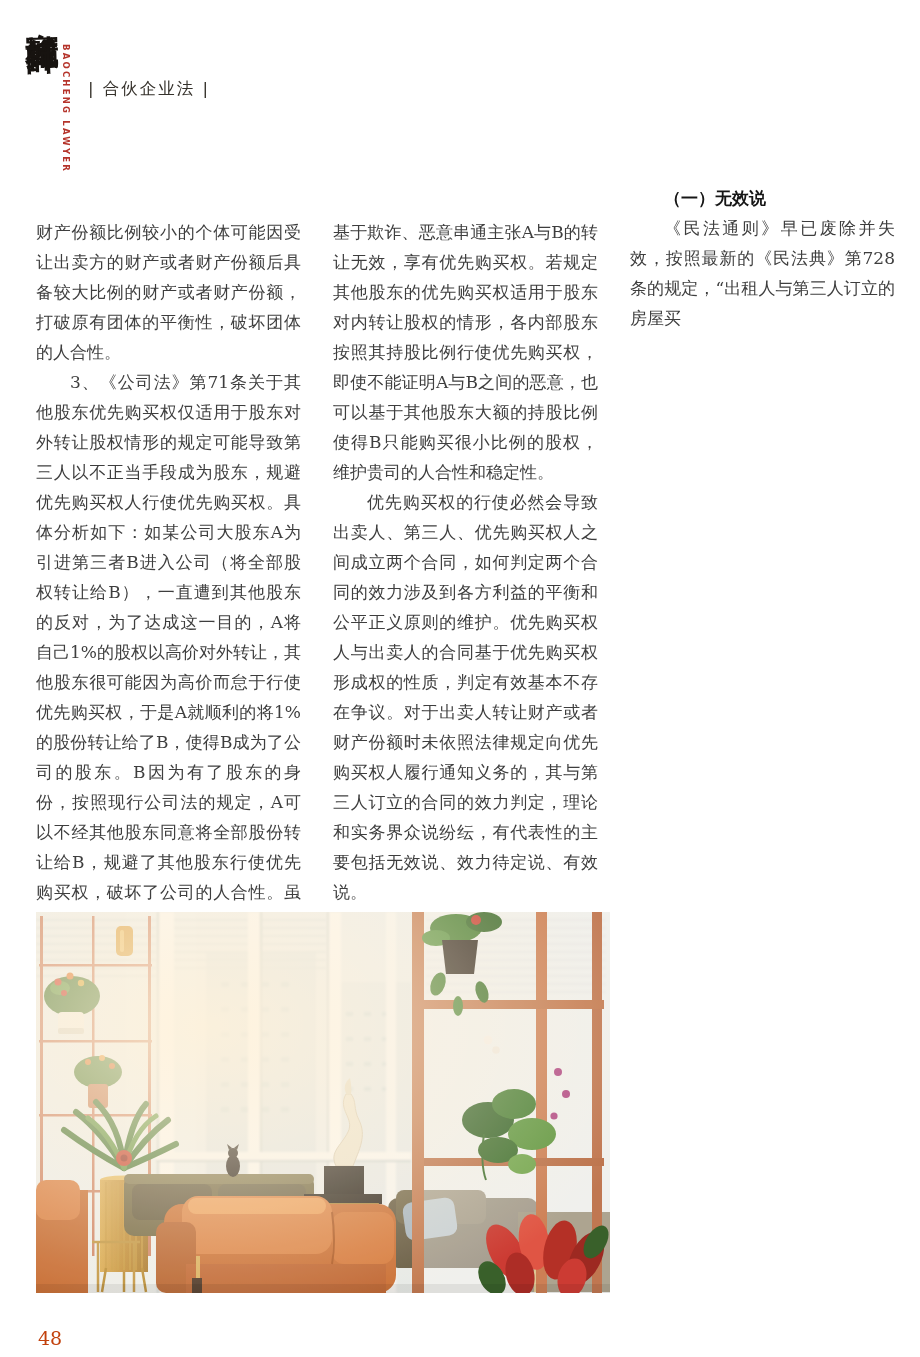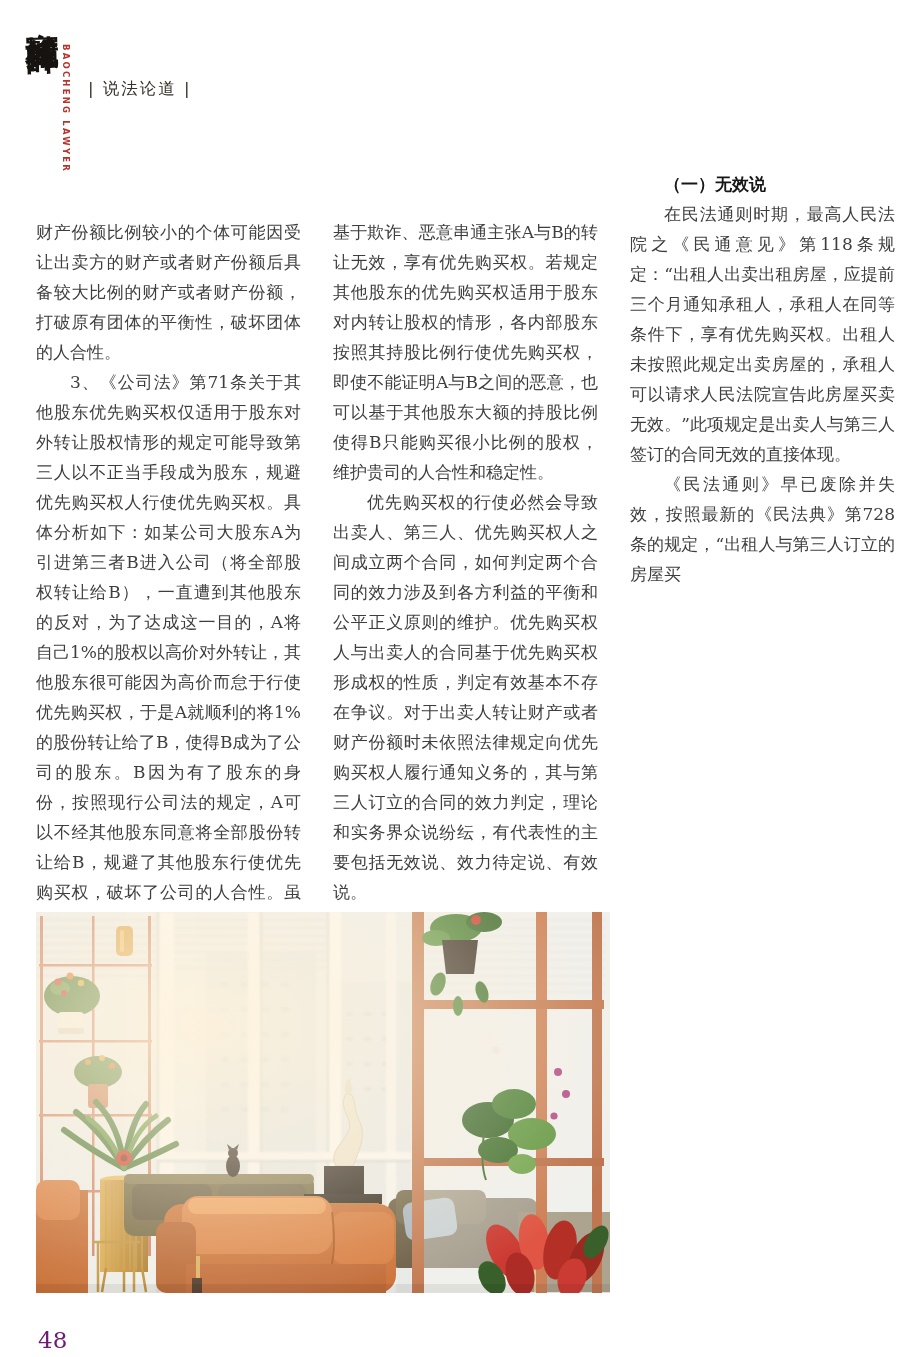--- a/index.html
+++ b/index.html
@@ -19,50 +19,49 @@
   .section-header{position:absolute;left:88px;top:78px;
            font-family:"DejaVu Sans","Liberation Sans",sans-serif;
            font-size:16.5px;letter-spacing:2px;color:#35312b;}
 
   
   .columns{position:absolute;left:36px;top:169px;width:859px;display:flex;gap:32px;}
   .col{width:265px;font-size:17px;line-height:30px;text-align:justify;}
   .col p{margin:0;text-indent:2em;}
   .col p.cont{text-indent:0;margin-top:48px;}
   .col p.head{font-family:"DejaVu Sans","Liberation Sans",sans-serif;
-              font-weight:700;color:#161616;}
+              font-weight:700;color:#161616;margin-top:14px;}
 
   
   .photo{position:absolute;left:36px;top:912px;width:574px;height:381px;overflow:hidden;}
   .photo svg{display:block;}
 
   
-  .page-num{position:absolute;left:38px;top:1327px;font-size:23px;color:#701a75;}
+  .page-num{position:absolute;left:38px;top:1327px;font-size:19px;color:#c2410c;}
 </style>
 </head>
 <body>
 
 <div class="page">
 
   <div class="logo-cn">寶城律師</div>
   <div class="logo-en">BAOCHENG LAWYER</div>
-  <div class="section-header">| 说法论道 |</div>
+  <div class="section-header">| 合伙企业法 |</div>
 
   <div class="columns">
     <div class="col">
       <p class="cont">财产份额比例较小的个体可能因受让出卖方的财产或者财产份额后具备较大比例的财产或者财产份额，打破原有团体的平衡性，破坏团体的人合性。</p>
       <p>3、《公司法》第71条关于其他股东优先购买权仅适用于股东对外转让股权情形的规定可能导致第三人以不正当手段成为股东，规避优先购买权人行使优先购买权。具体分析如下：如某公司大股东A为引进第三者B进入公司（将全部股权转让给B），一直遭到其他股东的反对，为了达成这一目的，A将自己1%的股权以高价对外转让，其他股东很可能因为高价而怠于行使优先购买权，于是A就顺利的将1%的股份转让给了B，使得B成为了公司的股东。B因为有了股东的身份，按照现行公司法的规定，A可以不经其他股东同意将全部股份转让给B，规避了其他股东行使优先购买权，破坏了公司的人合性。虽按照（《公司法》解释三）第21条，其他股东可</p>
     </div>
     <div class="col">
       <p class="cont">基于欺诈、恶意串通主张A与B的转让无效，享有优先购买权。若规定其他股东的优先购买权适用于股东对内转让股权的情形，各内部股东按照其持股比例行使优先购买权，即使不能证明A与B之间的恶意，也可以基于其他股东大额的持股比例使得B只能购买很小比例的股权，维护贵司的人合性和稳定性。</p>
       <p>优先购买权的行使必然会导致出卖人、第三人、优先购买权人之间成立两个合同，如何判定两个合同的效力涉及到各方利益的平衡和公平正义原则的维护。优先购买权人与出卖人的合同基于优先购买权形成权的性质，判定有效基本不存在争议。对于出卖人转让财产或者财产份额时未依照法律规定向优先购买权人履行通知义务的，其与第三人订立的合同的效力判定，理论和实务界众说纷纭，有代表性的主要包括无效说、效力待定说、有效说。</p>
     </div>
     <div class="col">
       <p class="head">（一）无效说</p>
-      <p>在民法通则时期，最高人民法院之《民通意见》第118条规定：“出租人出卖出租房屋，应提前三个月通知承租人，承租人在同等条件下，享有优先购买权。出租人未按照此规定出卖房屋的，承租人可以请求人民法院宣告此房屋买卖无效。”此项规定是出卖人与第三人签订的合同无效的直接体现。</p>
       <p>《民法通则》早已废除并失效，按照最新的《民法典》第728条的规定，“出租人与第三人订立的房屋买</p>
     </div>
   </div>
 
   <figure class="photo" style="margin:0" aria-label="阳光充足的大堂休息区照片：落地窗与百叶帘前摆放橙色与橄榄绿皮沙发，铜色置物架和金色花盆中有凤梨等绿植，黑色底座上立着白色抽象雕塑，右侧铜框玻璃隔断旁有绿萝、兰花与红叶植物。">
     <svg width="574" height="381" viewBox="0 0 574 381" xmlns="http://www.w3.org/2000/svg">
       <defs>
         <linearGradient id="gold" x1="0" y1="0" x2="1" y2="0">
           <stop offset="0" stop-color="#d9ab52"></stop>
             <stop offset="0.5" stop-color="#c08d37"></stop>

